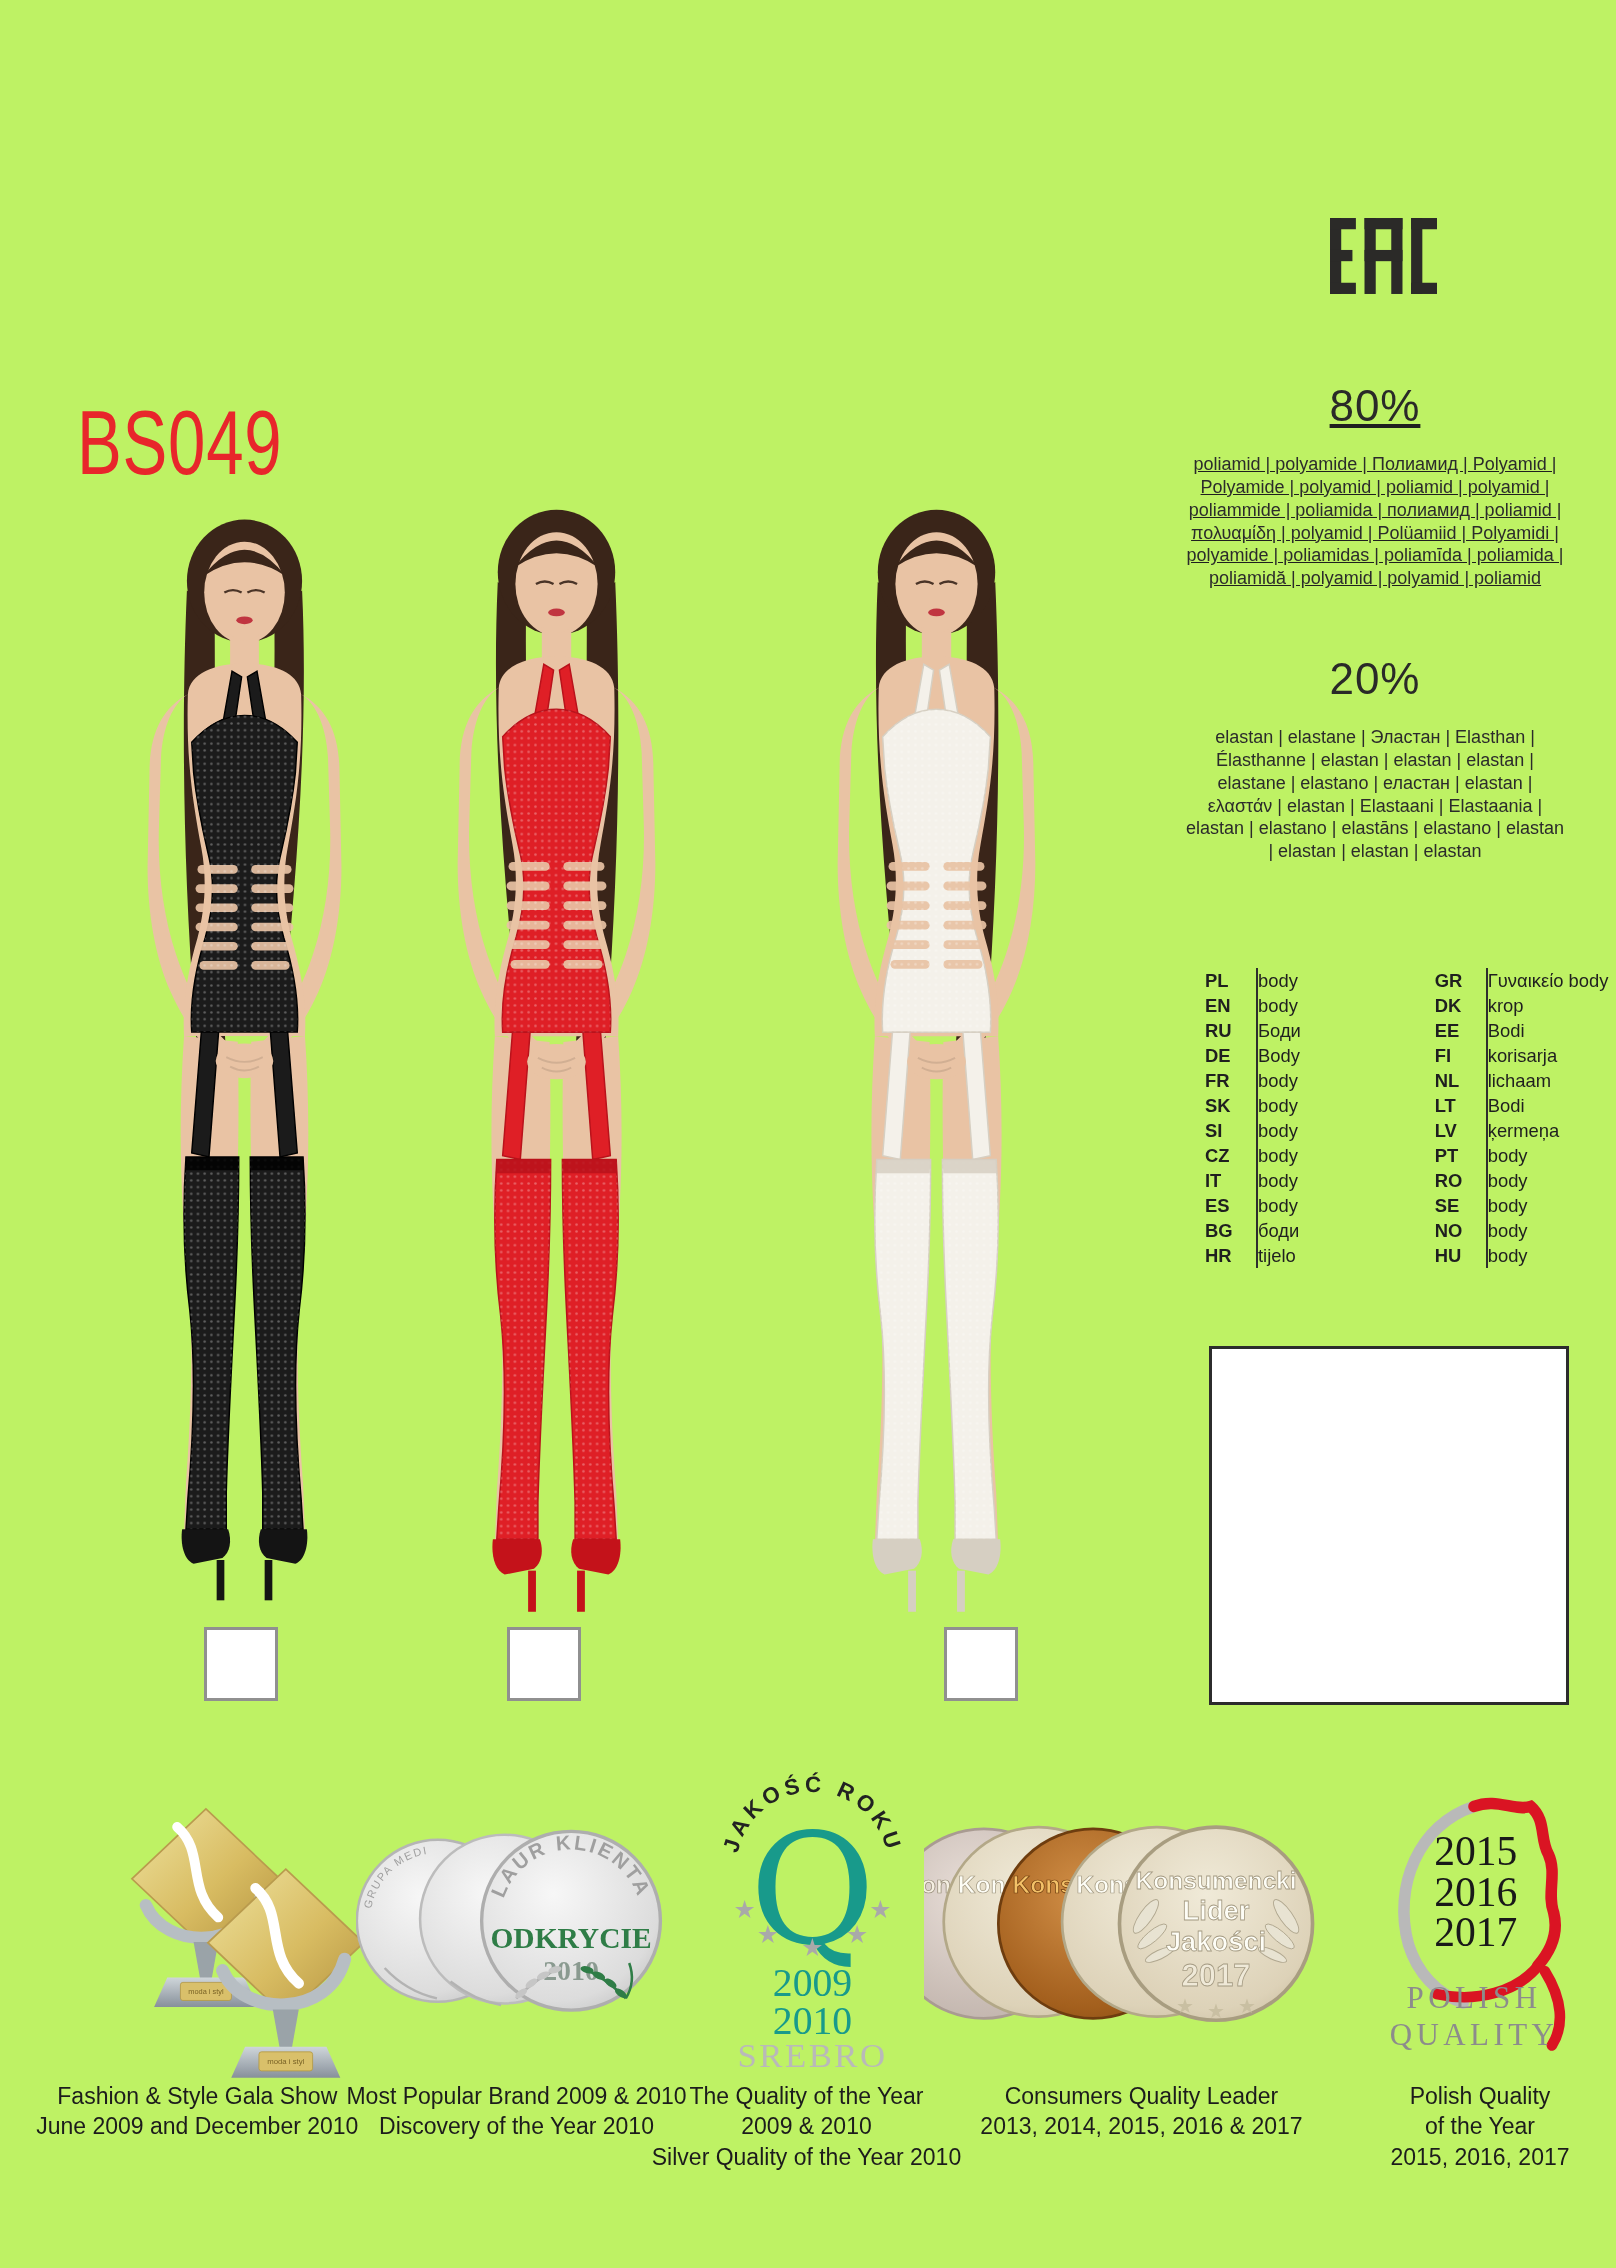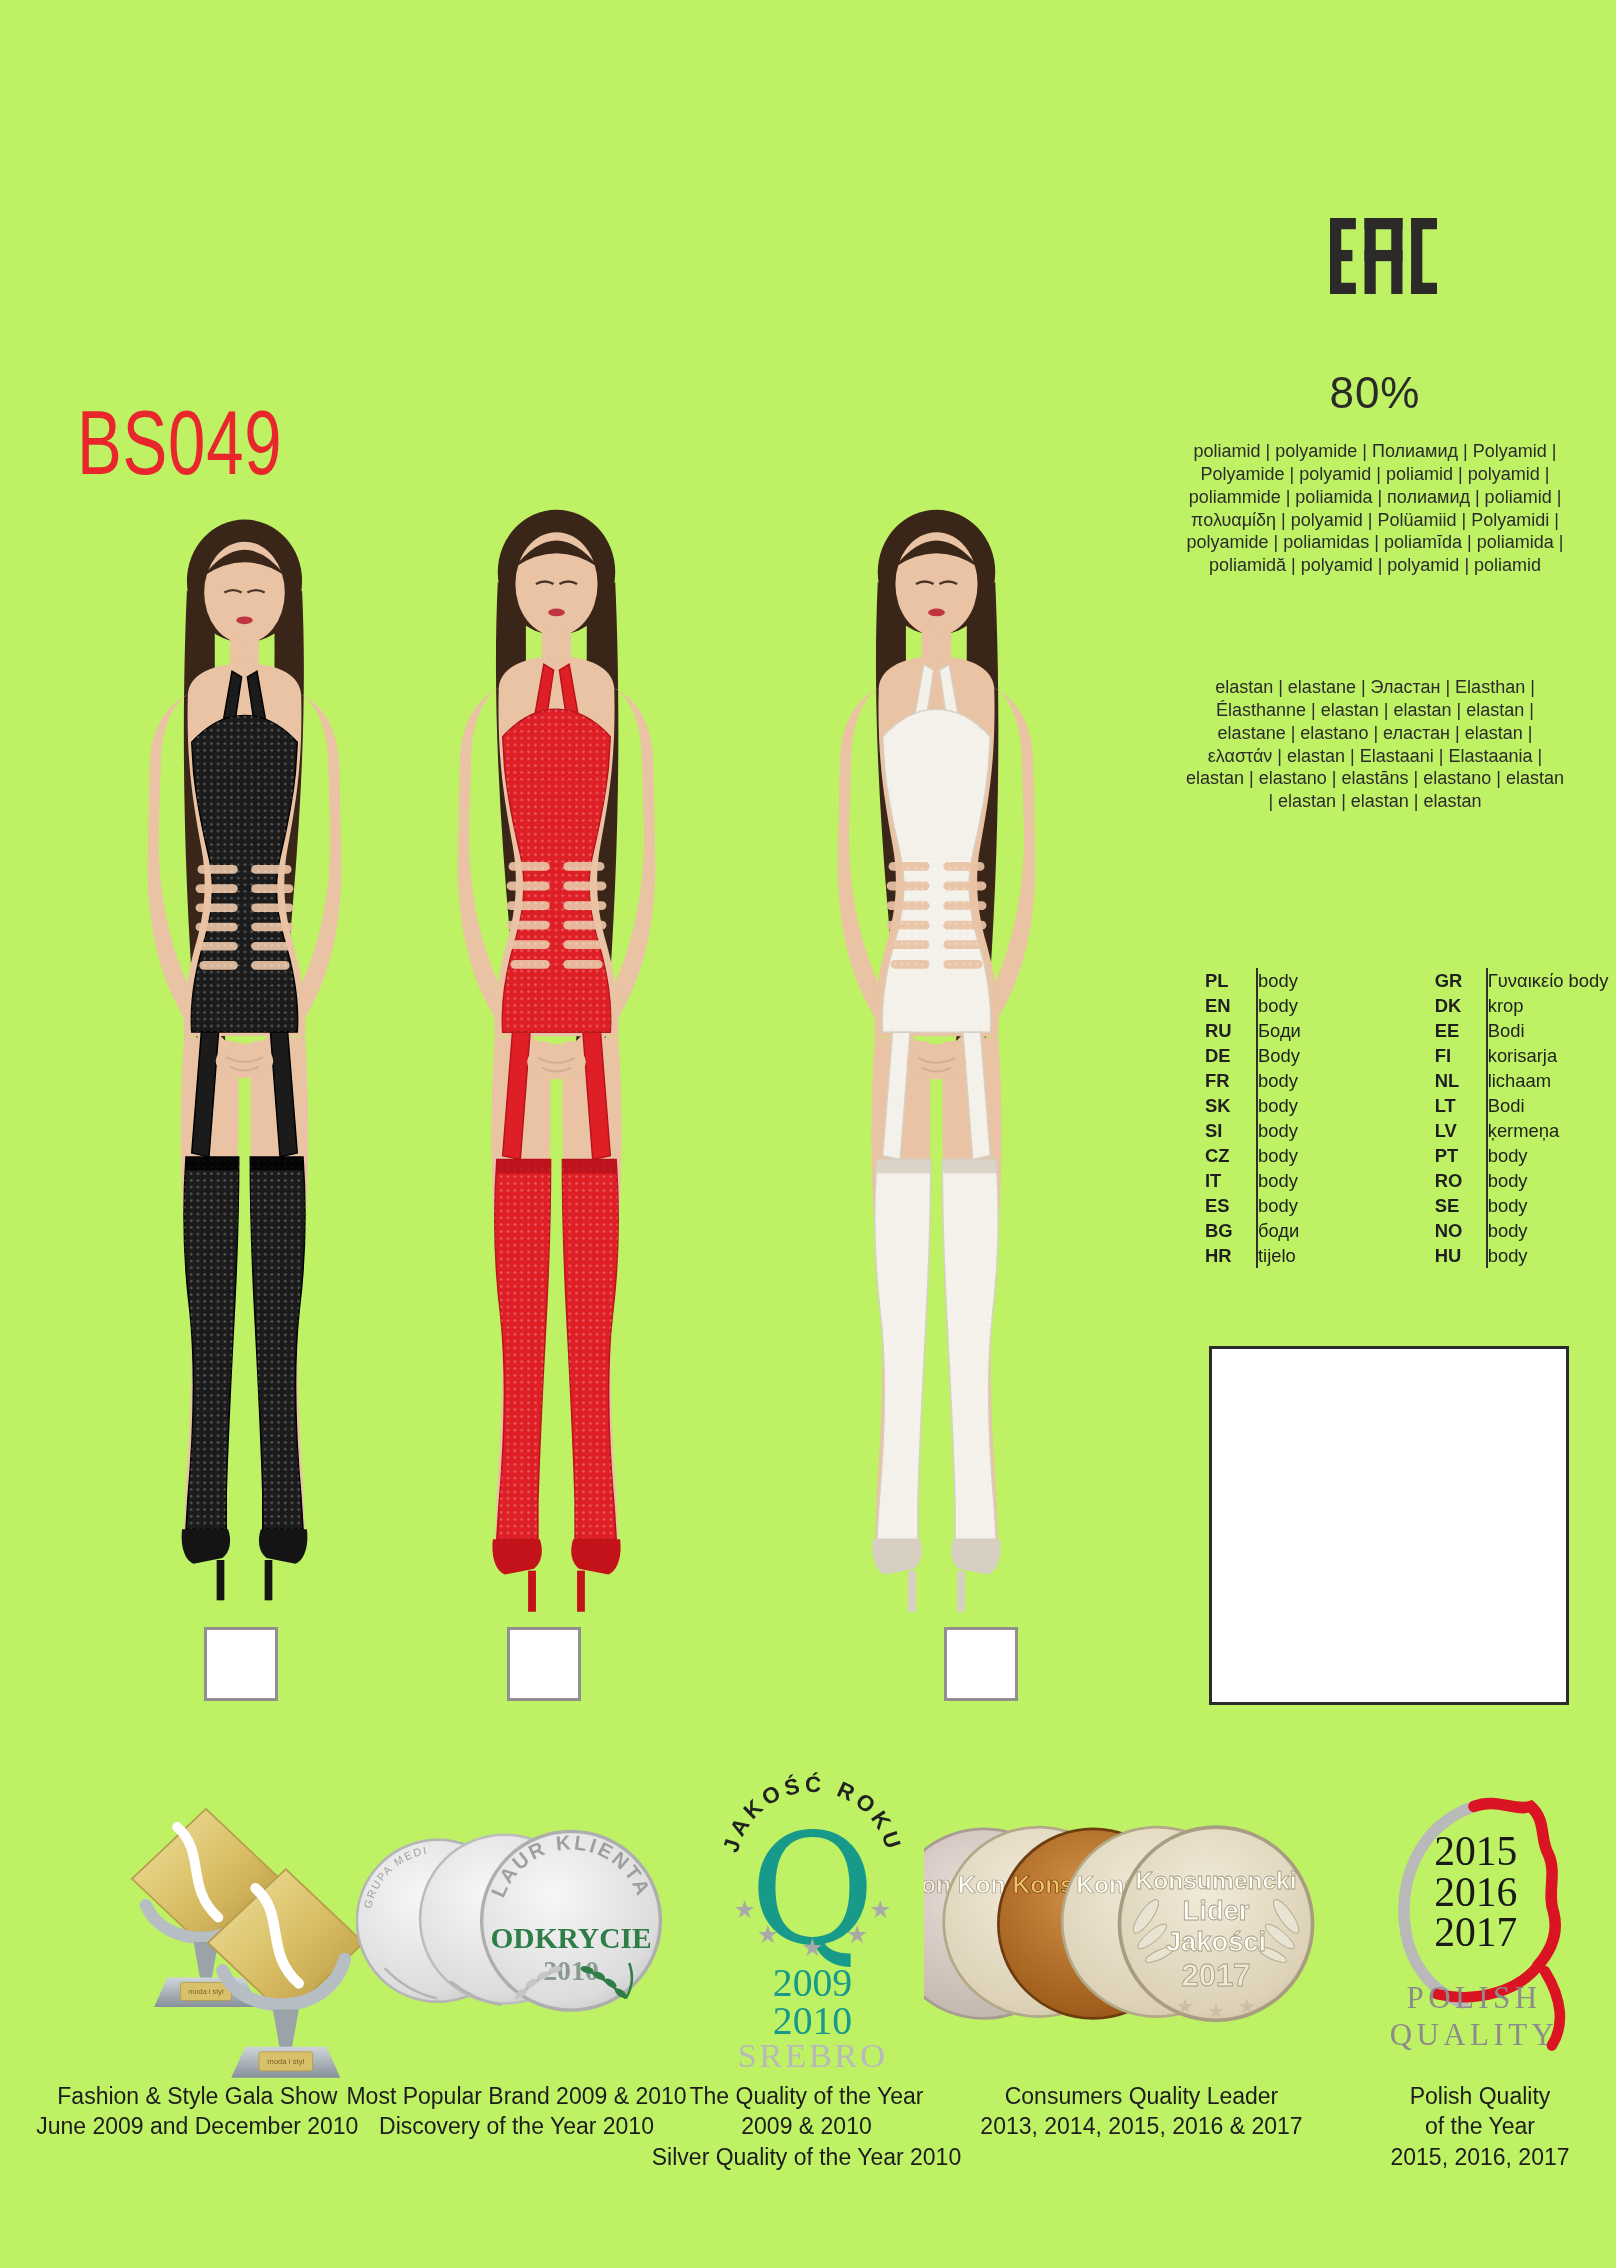--- a/index.html
+++ b/index.html
@@ -8,21 +8,21 @@
 
   
   .product-code{position:absolute;left:77px;top:391px;font-size:84px;font-weight:400;
     letter-spacing:0.9px;transform:scale(.8,1.08);transform-origin:top left;}
 
   
   .eac{position:absolute;left:1330px;top:208px;width:107px;height:96px;}
 
   
   .comp{position:absolute;left:1186px;width:378px;text-align:center;}
-  .comp-80{top:368px;}
+  .comp-80{top:381px;text-decoration:underline;}
   .comp-20{top:654px;}
   .pct{font-size:44px;font-weight:400;color:#2a2a28;letter-spacing:0.9px;}
   .materials{margin-top:22px;font-size:18px;line-height:1.27;color:#2b2b2b;}
 
   
   .trans{position:absolute;left:1205px;top:968px;width:415px;display:flex;}
   .tcol{display:flex;flex-direction:column;}
   .tcol-left{width:215px;margin-right:14.7px;}
   .tcol-right{flex:1;}
   .trow{display:flex;align-items:center;height:25px;font-size:18.4px;}
@@ -193,20 +193,21 @@
   <svg class="model-figure m2" viewBox="0 0 330 1170" style="--garment: #f4f1ea; --garment-stroke: #d6cfc2; --shoe: #d6cfc2; --hair: #3a2519; --skin: #e9c3a4;">
       <use href="#figure"></use>
     </svg>
 
   <div class="comp comp-80">
     <div class="pct">80%</div>
     <div class="materials">poliamid | polyamide | Полиамид | Polyamid | Polyamide | polyamid | poliamid | polyamid | poliammide | poliamida | полиамид | poliamid | πολυαμίδη | polyamid | Polüamiid | Polyamidi | polyamide | poliamidas | poliamīda | poliamida | poliamidă | polyamid | polyamid | poliamid</div>
   </div>
 
   <div class="comp comp-20">
+    <div class="pct">20%</div>
     <div class="materials">elastan | elastane | Эластан | Elasthan | Élasthanne | elastan | elastan | elastan | elastane | elastano | еластан | elastan | ελαστάν | elastan | Elastaani | Elastaania | elastan | elastano | elastāns | elastano | elastan | elastan | elastan | elastan</div>
   </div>
 
   <div class="trans">
     <div class="tcol tcol-left">
         <div class="trow">
           <span class="tcode">PL</span>
           <span class="tval">body</span>
         </div>
         <div class="trow">

